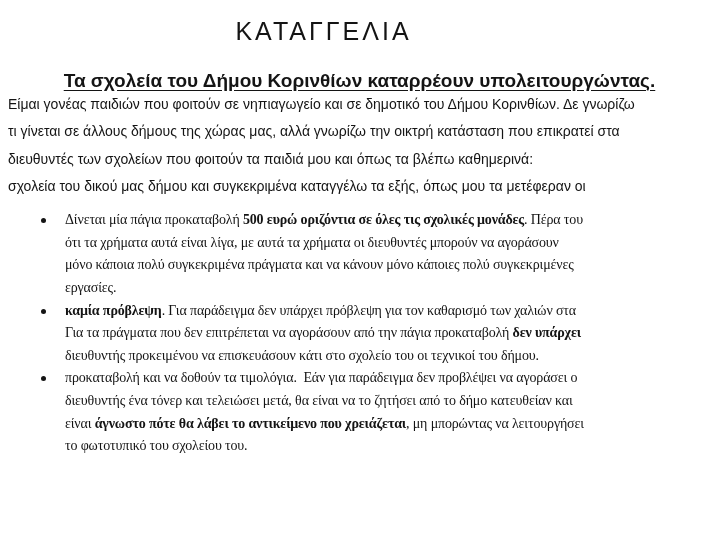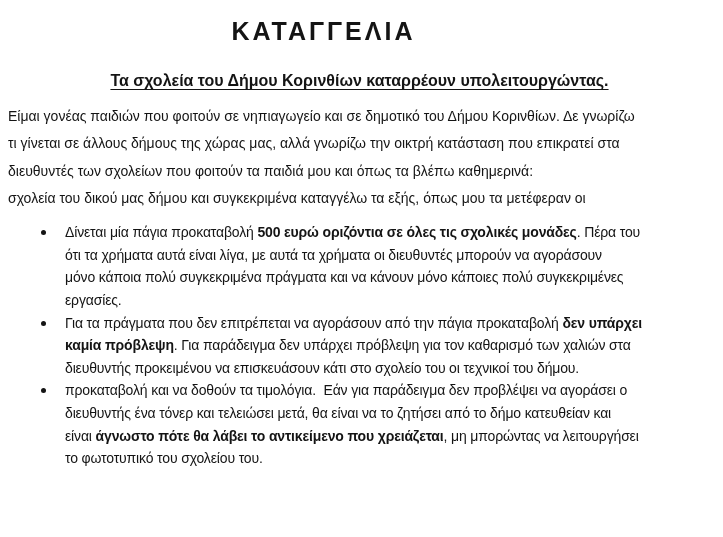--- a/index.html
+++ b/index.html
@@ -16,31 +16,31 @@
     height: 537px;
     padding-left: 8px;
     box-sizing: content-box;
   }
   .doc-title {
     margin: 0;
     padding-top: 16px;
     padding-right: 84px;
     text-align: center;
     font-size: 25px;
-    font-weight: bold;
+    font-weight: normal;
     letter-spacing: 3px;
     line-height: 30px;
     white-space: pre;
   }
   .doc-subtitle {
-    margin: 12px;
+    margin: 0;
     margin-top: 24px;
     padding-right: 12px;
     text-align: center;
-    font-size: 16px;
+    font-size: 19px;
     font-weight: bold;
     line-height: 21px;
     text-decoration: underline;
     text-underline-offset: 3px;
     white-space: pre;
   }
   .intro-paragraph {
     font-size: 14px;
   }
   .para-line {
@@ -61,20 +61,21 @@
     top: 9px;
     width: 5px;
     height: 5px;
     border-radius: 50%;
     background: #141414;
   }
   .list-line {
     line-height: 22.6px;
     white-space: pre;
     letter-spacing: -0.15px;
+    font-family: Liberation Serif, serif;
   }
   .b { font-weight: bold; }
 </style>
 </head>
 <body>
 
 <div class="page">
   <h1 class="doc-title">ΚΑΤΑΓΓΕΛΙΑ</h1>
   <h2 class="doc-subtitle">Τα σχολεία του Δήμου Κορινθίων καταρρέουν υπολειτουργώντας.</h2>
   <div class="intro-paragraph" id="intro-paragraph">
@@ -86,22 +87,22 @@
   <div class="bullet-list" id="bullet-list">
       <div class="bullet-item">
         <span class="bullet-marker"></span>
         <div class="list-line"><span>Δίνεται μία πάγια προκαταβολή </span><span class="b">500 ευρώ οριζόντια σε όλες τις σχολικές μονάδες</span><span>. Πέρα του</span></div>
         <div class="list-line"><span>ότι τα χρήματα αυτά είναι λίγα, με αυτά τα χρήματα οι διευθυντές μπορούν να αγοράσουν</span></div>
         <div class="list-line"><span>μόνο κάποια πολύ συγκεκριμένα πράγματα και να κάνουν μόνο κάποιες πολύ συγκεκριμένες</span></div>
         <div class="list-line"><span>εργασίες.</span></div>
       </div>
       <div class="bullet-item">
         <span class="bullet-marker"></span>
+        <div class="list-line"><span class="b">καμία πρόβλεψη</span><span>. Για παράδειγμα δεν υπάρχει πρόβλεψη για τον καθαρισμό των χαλιών στα</span></div>
         <div class="list-line"><span>Για τα πράγματα που δεν επιτρέπεται να αγοράσουν από την πάγια προκαταβολή </span><span class="b">δεν υπάρχει</span></div>
-        <div class="list-line"><span class="b">καμία πρόβλεψη</span><span>. Για παράδειγμα δεν υπάρχει πρόβλεψη για τον καθαρισμό των χαλιών στα</span></div>
         <div class="list-line"><span>διευθυντής προκειμένου να επισκευάσουν κάτι στο σχολείο του οι τεχνικοί του δήμου.</span></div>
       </div>
       <div class="bullet-item">
         <span class="bullet-marker"></span>
         <div class="list-line"><span>προκαταβολή και να δοθούν τα τιμολόγια.  Εάν για παράδειγμα δεν προβλέψει να αγοράσει ο</span></div>
         <div class="list-line"><span>διευθυντής ένα τόνερ και τελειώσει μετά, θα είναι να το ζητήσει από το δήμο κατευθείαν και</span></div>
         <div class="list-line"><span>είναι </span><span class="b">άγνωστο πότε θα λάβει το αντικείμενο που χρειάζεται</span><span>, μη μπορώντας να λειτουργήσει</span></div>
         <div class="list-line"><span>το φωτοτυπικό του σχολείου του.</span></div>
       </div>
     </div>

